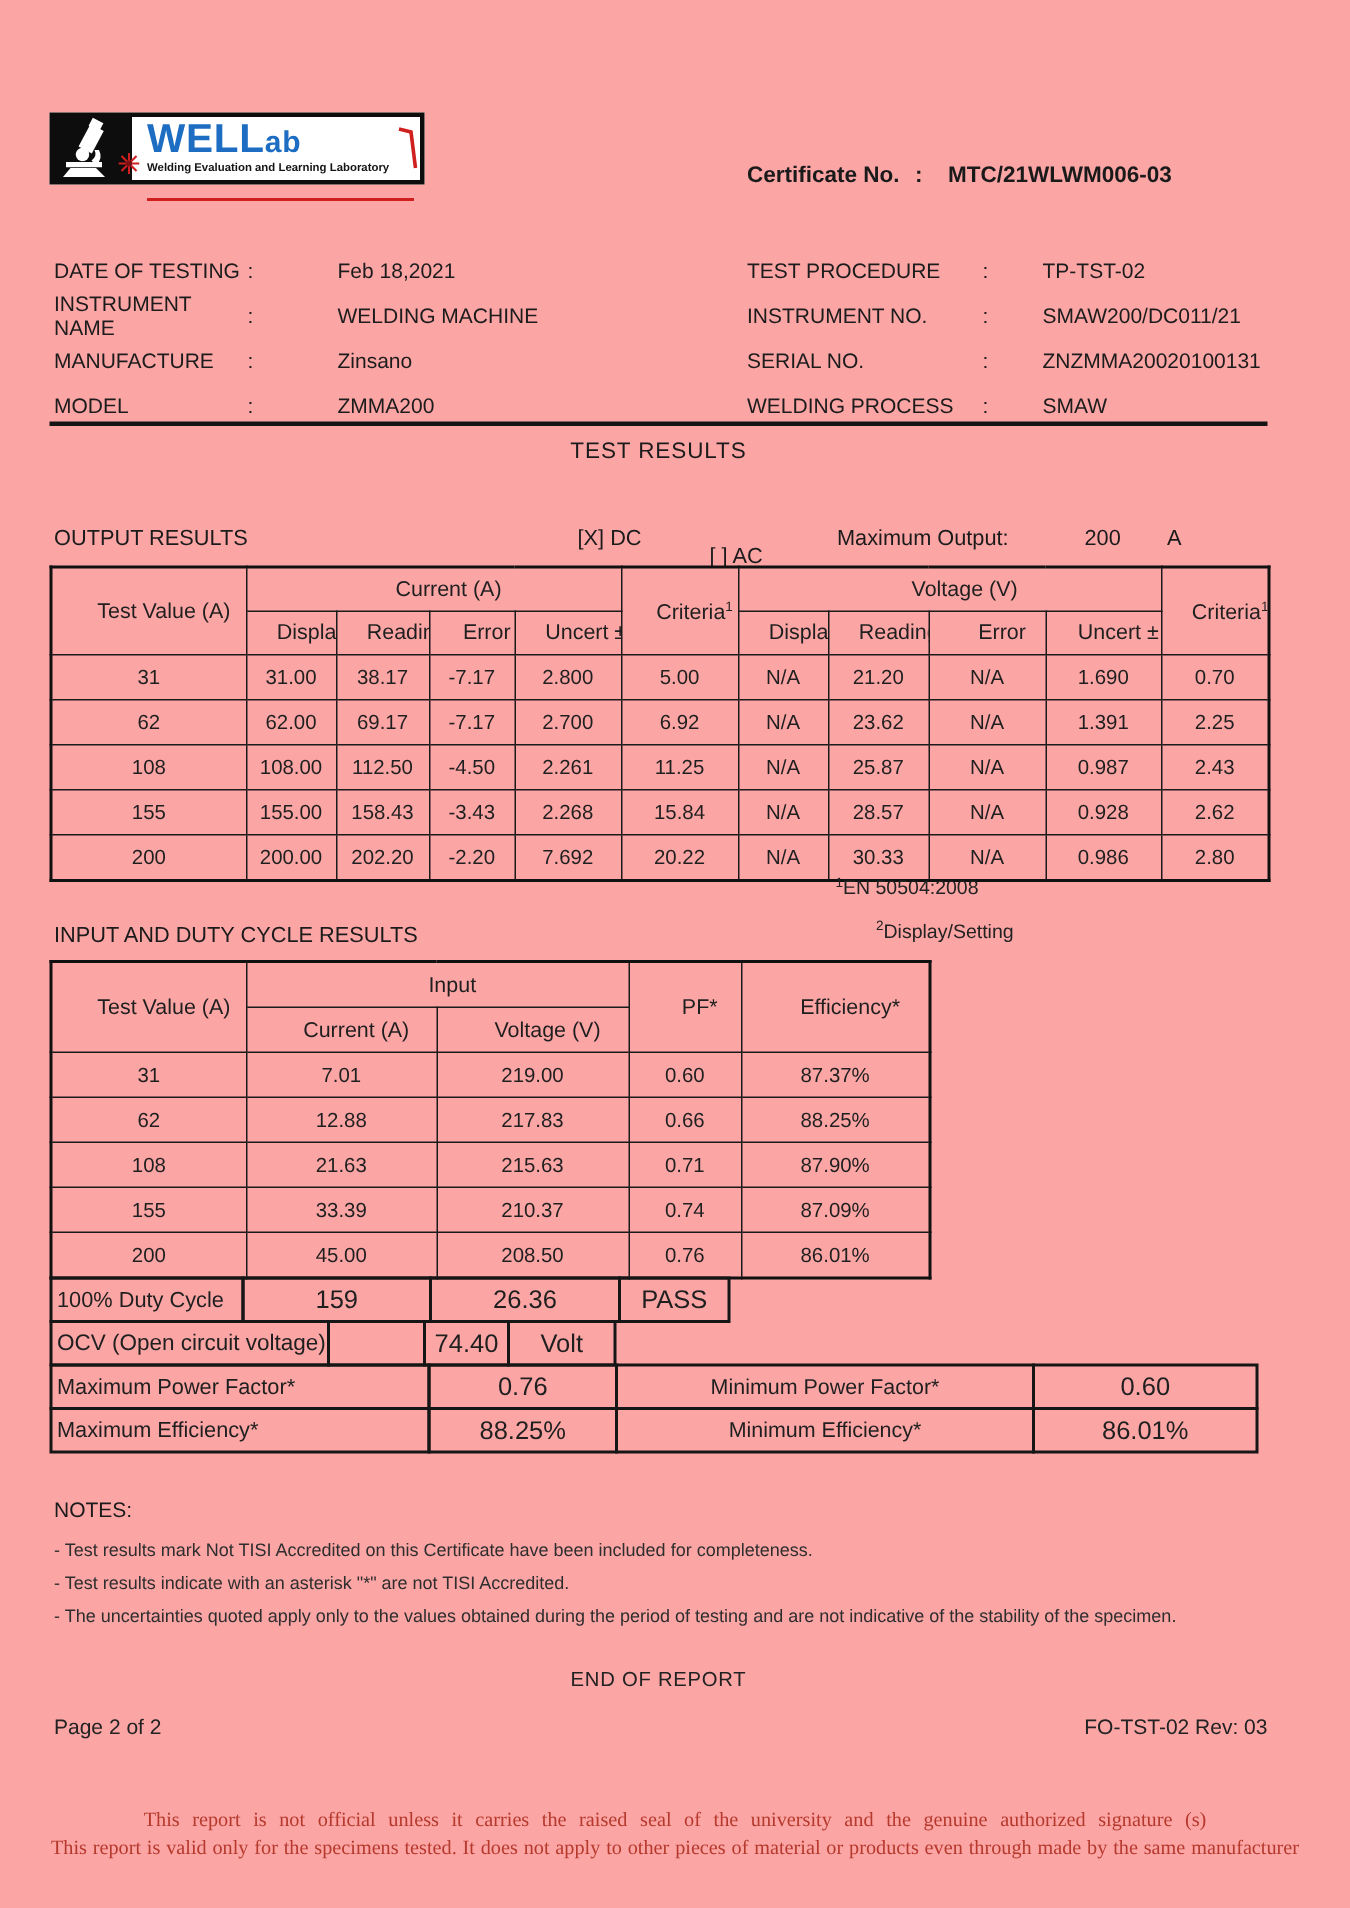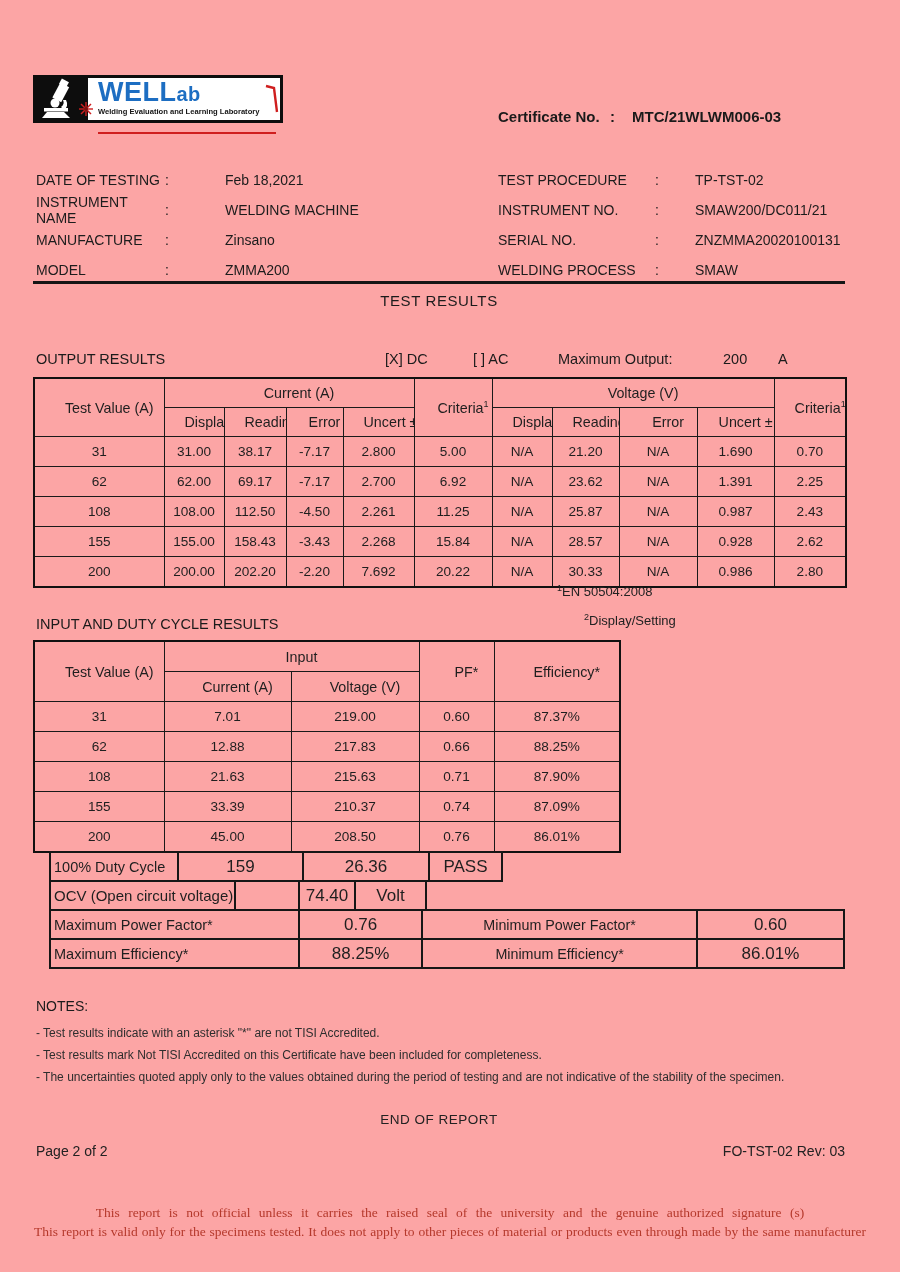--- a/index.html
+++ b/index.html
@@ -49,21 +49,21 @@
   sup{font-size:9px;}
 
   .fn{position:absolute;font-size:13px;color:#222;white-space:nowrap;}
   .h-inputduty{left:36px;top:616px;font-size:14.5px;color:#1b1b1b;}
 
   .tablock{left:33px;top:640px;width:812px;}
   .flexrow{display:flex;margin-top:-2px;}
   .flexrow .c{border:2px solid #161616;box-sizing:border-box;height:31px;margin-left:-2px;
               display:flex;align-items:center;justify-content:center;
               font-size:17px;color:#1f1f1f;white-space:nowrap;}
-  .flexrow .c:first-child{margin-left:16px;}
+  .flexrow .c:first-child{margin-left:0;}
   .flexrow .c.lab{justify-content:flex-start;padding-left:3px;font-size:14.5px;}
   .flexrow .c.ctr{font-size:14.3px;}
 
   
   .h-notes{left:36px;top:998px;font-size:14px;color:#1b1b1b;}
   .notes{left:36px;top:1022px;font-size:12px;color:#2e2e2e;}
   .notes div{height:22px;line-height:22px;white-space:nowrap;}
   .endreport{left:33px;top:1112px;width:812px;text-align:center;font-size:13.5px;letter-spacing:.5px;color:#222;}
   .pagenum{left:36px;top:1143px;font-size:14px;color:#222;}
   .formno{left:33px;top:1143px;width:812px;text-align:right;font-size:14px;color:#222;}
@@ -165,21 +165,21 @@
       </div>
     </div>
 
   <div class="abs rule"></div>
 
   <div class="abs h-testresults">TEST RESULTS</div>
 
   <div class="abs outline">
     <span style="left:3px;">OUTPUT RESULTS</span>
     <span style="left:352px;">[X] DC</span>
-    <span style="left:440px;">[ ] AC</span>
+    <span style="left:440px;margin-top:12px;">[ ] AC</span>
     <span style="left:525px;">Maximum Output:</span>
     <span style="left:690px;">200</span>
     <span style="left:745px;">A</span>
   </div>
 
   <table class="t t1 abs" style="left:33px;top:377px;width:812px;">
     <colgroup>
       <col style="width:130px">
         <col style="width:60px">
         <col style="width:62px">
@@ -383,23 +383,23 @@
           <div class="c" style="width:127px;">88.25%</div>
           <div class="c ctr" style="width:280px;">Minimum Efficiency*</div>
           <div class="c" style="width:151px;">86.01%</div>
         </div>
       </div>
   </div>
 
   <div class="abs h-notes">NOTES:</div>
   <div class="abs notes">
 
+      <div>- Test results mark Not TISI Accredited on this Certificate have been included for completeness.</div>
+
       <div>- Test results indicate with an asterisk "*" are not TISI Accredited.</div>
-
-      <div>- Test results mark Not TISI Accredited on this Certificate have been included for completeness.</div>
 
       <div>- The uncertainties quoted apply only to the values obtained during the period of testing and are not indicative of the stability of the specimen.</div>
     </div>
 
   <div class="abs endreport">END OF REPORT</div>
   <div class="abs pagenum">Page 2 of 2</div>
   <div class="abs formno">FO-TST-02  Rev: 03</div>
 
   <div class="abs redfoot">
     <div class="l1">This report is not official unless it carries the raised seal of the university and the genuine authorized signature (s)</div>

